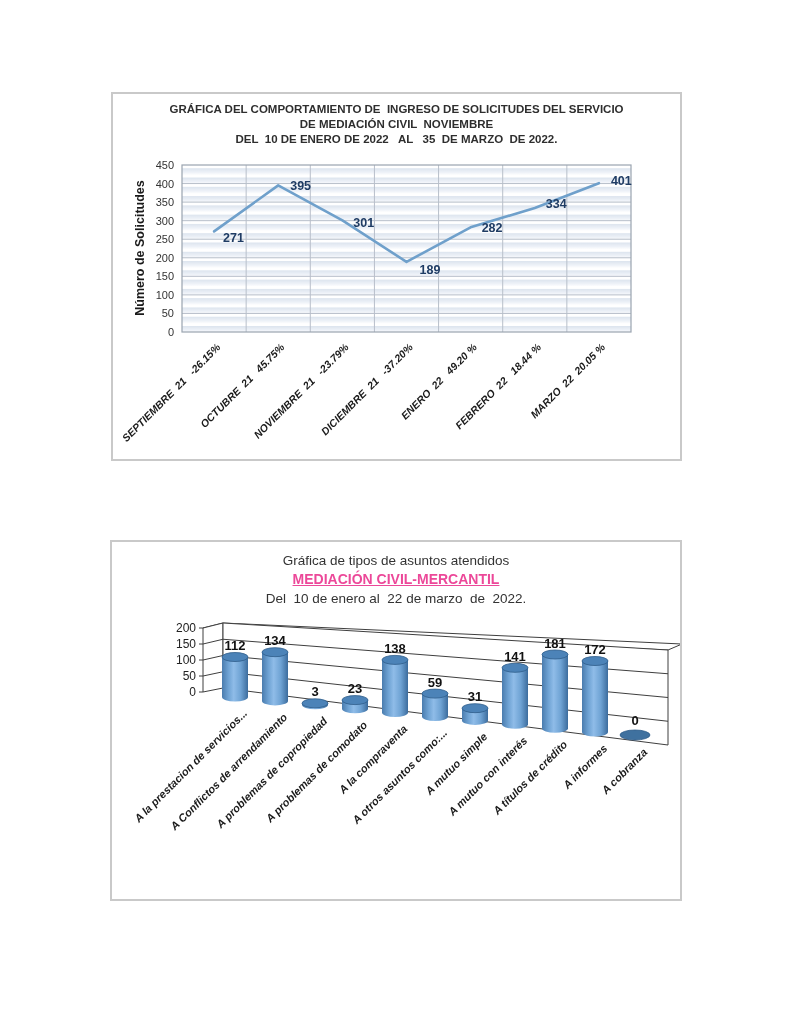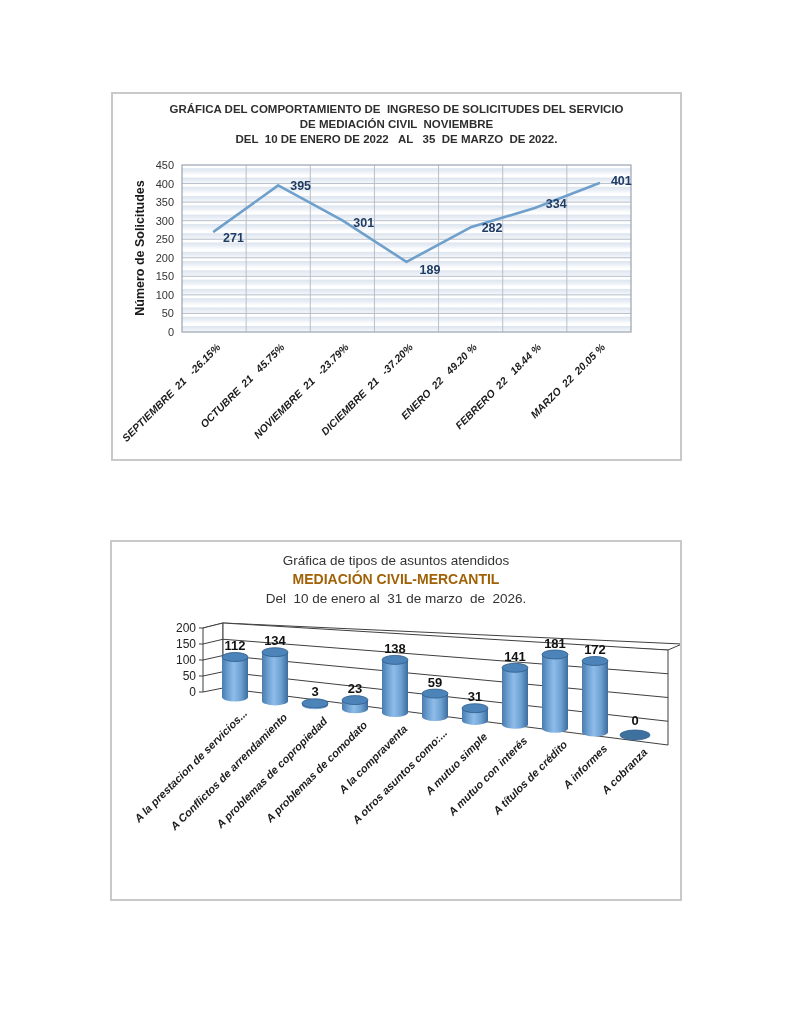--- a/index.html
+++ b/index.html
@@ -16,21 +16,21 @@
   .panel2 { left:110px; top:530px; width:572px; height:361px;margin-top:10px; }
   .panel svg { position:absolute; left:0; top:0; }
 
   .c1-titles { position:absolute; left:0; top:8px; width:100%; text-align:center; z-index:2; }
   .c1-titles div {
     font-size:11.5px; font-weight:bold; color:#2e2e2e;
     line-height:15px; white-space:pre;
   }
   .c2-titles { position:absolute; left:0; top:9px; width:100%; text-align:center; z-index:2; }
   .c2-titles .t-a, .c2-titles .t-c { font-size:13.5px; color:#333333; line-height:19px; white-space:pre; }
-  .c2-titles .t-b { font-size:14px; font-weight:bold; color:#a16207; line-height:19px; white-space:pre; }
+  .c2-titles .t-b { font-size:14px; font-weight:bold; color:#ec4899; line-height:19px; white-space:pre;text-decoration:underline; }
 
   .c1-ylabel {
     position:absolute; left:27px; top:154px; z-index:2;
     transform:translate(-50%,-50%) rotate(-90deg);
     font-size:12.5px; font-weight:bold; color:#1a1a1a; white-space:nowrap;
   }
 </style>
 </head>
 <body>
 
@@ -104,21 +104,21 @@
           <text transform="translate(428.8,254) rotate(-45)" text-anchor="end" style="white-space:pre">FEBRERO  22   18.44 %</text>
           <text transform="translate(492.9,254) rotate(-45)" text-anchor="end" style="white-space:pre">MARZO  22  20.05 %</text>
         </g>
       </svg>
   </section>
 
   <section class="panel panel2">
     <div class="c2-titles">
       <div class="t-a">Gráfica de tipos de asuntos atendidos</div>
       <div class="t-b">MEDIACIÓN CIVIL-MERCANTIL</div>
-      <div class="t-c">Del  10 de enero al  31 de marzo  de  2026.</div>
+      <div class="t-c">Del  10 de enero al  22 de marzo  de  2022.</div>
     </div>
     <svg id="chart2-svg" width="568" height="357" viewBox="0 0 568 357" xmlns="http://www.w3.org/2000/svg">
         <defs>
           <linearGradient id="cylGrad" x1="0" y1="0" x2="1" y2="0">
             <stop offset="0" stop-color="#4a7cae"></stop>
             <stop offset="0.25" stop-color="#6fa3d4"></stop>
             <stop offset="0.45" stop-color="#8fbce8"></stop>
             <stop offset="0.72" stop-color="#6fa3d4"></stop>
             <stop offset="1" stop-color="#3c6c9d"></stop>
           </linearGradient>

